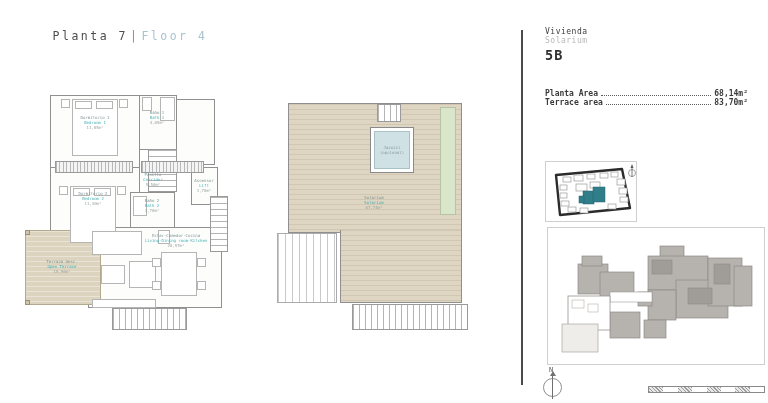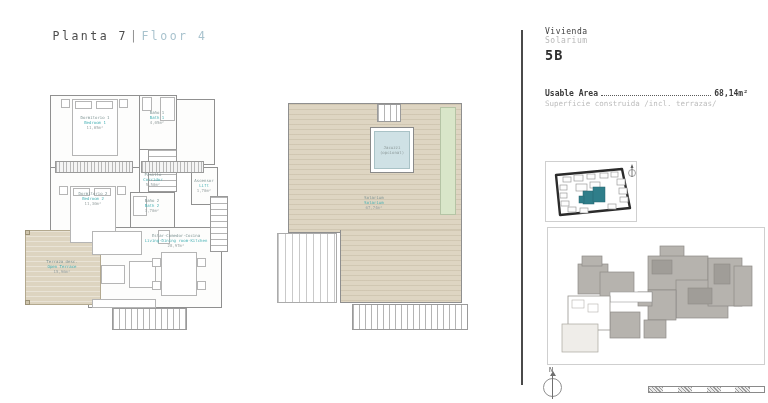--- a/index.html
+++ b/index.html
@@ -166,25 +166,29 @@
   <div class="divider" style="left:521px;top:30px;height:355px;"></div>
 
   <div style="position:absolute;left:545px;top:27px;">
     <div class="iv-title">Vivienda</div>
     <div class="iv-sub">Solarium</div>
     <div class="iv-unit">5B</div>
   </div>
 
   <div style="position:absolute;left:545px;top:89px;width:203px;">
     <div class="area-row">
-      <span>Usable Area</span>
+      <span>Planta Area</span>
       <span class="area-leader"></span>
       <span>68,14m²</span>
     </div>
-    <div class="area-es">Superficie construida /incl. terrazas/</div>
+    <div class="area-row">
+      <span>Terrace area</span>
+      <span class="area-leader"></span>
+      <span>83,70m²</span>
+    </div>
   </div>
 
   <div class="map-box" style="left:545px;top:161px;width:92px;height:61px;">
     <svg width="92" height="60" viewBox="0 0 92 60">
       <path d="M10,13 L76,7 L84,46 L14,53 Z" fill="#ffffff" stroke="#2b2b2b" stroke-width="2.4" stroke-linejoin="round"></path>
       <g fill="#fdfdfd" stroke="#9b9b9b" stroke-width="0.7">
         <rect x="17" y="15" width="8" height="5"></rect>
           <rect x="28" y="13" width="9" height="6"></rect>
         <rect x="41" y="12" width="8" height="5"></rect>
           <rect x="54" y="11" width="8" height="5"></rect>

